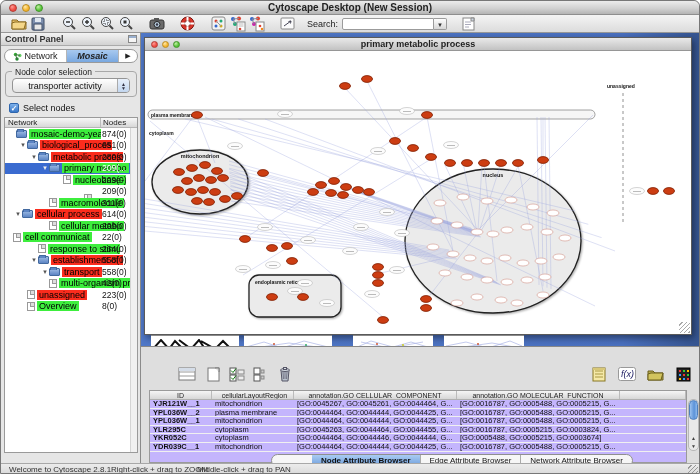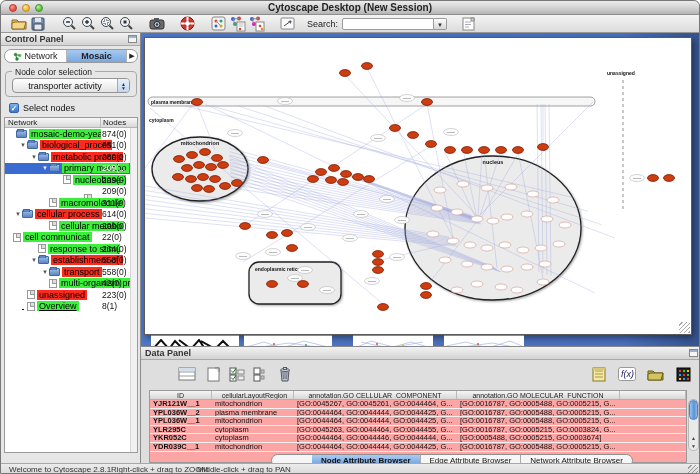--- a/index.html
+++ b/index.html
@@ -39,21 +39,21 @@
     padding:1px 4px; position:relative; }
   .float-ic { position:absolute; right:3px; top:2px; width:9px; height:8px;
     border:1px solid #888; background:#f5f5f5; }
   .float-ic:before { content:""; display:block; height:2px; background:#9ab0cf; }
 
   #cp-tabs { position:absolute; left:3px; top:16px; width:134px; height:14px;
     background:#fff; border:1px solid #9a9a9a; border-radius:7px; display:flex; overflow:hidden; }
   .cp-tab { font-size:9px; color:#222; display:flex; align-items:center; justify-content:center;
     gap:2px; border-right:1px solid #b5b5b5; }
   #tab-network { width:62px; }
-  #tab-mosaic { width:60px; background:linear-gradient(#a8c9ef,#79a8e0); font-weight:bold; }
+  #tab-mosaic { width:52px; background:linear-gradient(#a8c9ef,#79a8e0); font-weight:bold;font-style:italic; }
   #tab-more { flex:1; font-size:7px; color:#222; display:flex; align-items:center; justify-content:center; }
 
   #groupbox { position:absolute; left:4px; top:38px; width:132px; height:26px;
     border:1px solid #a8a8a8; border-radius:4px; }
   #groupbox-label { position:absolute; left:6px; top:-5px; background:#e6e6e6;
     padding:0 3px; font-size:8.5px; color:#222; }
   #combo { position:absolute; left:6px; top:6px; width:118px; height:15px;
     background:linear-gradient(#ffffff,#e3e3e3); border:1px solid #949494; border-radius:4px;
     font-size:9px; color:#111; display:flex; align-items:center; }
   #combo .val { flex:1; text-align:center; }
@@ -115,21 +115,21 @@
   #peek-c { left:212px; width:80px; }
   #peek-d { left:303px; width:80px; }
 
   
   #data-panel { position:absolute; left:140px; top:345px; width:560px; height:117px;
     background:#dedede; border-top:1px solid #888; }
   #dp-toolbar { position:absolute; left:0; top:14px; width:100%; height:26px; }
   .dpi { position:absolute; top:3px; width:20px; height:20px; display:flex;
     align-items:center; justify-content:center;margin-left:28px; }
   #dp-table { position:absolute; left:8px; top:43px; width:538px; height:73px;
-    background:#fca5a5; border:1px solid #9a9a9a; overflow:hidden;}
+    background:#c4b5fd; border:1px solid #9a9a9a; overflow:hidden;}
   #dp-header { display:flex; height:9px; background:linear-gradient(#f5f5f5,#d7d7d7);
     border-bottom:1px solid #b0b0b0; font-size:7px; color:#222; }
   #dp-header div { border-right:1px solid #bbb; text-align:center; overflow:hidden;
     white-space:nowrap; line-height:9px;}
   .dp-row { display:flex; height:8.6px; font-size:7.5px; line-height:8.6px; color:#111;
     border-bottom:1px solid #f0f0f0;}
   .dp-row div { overflow:hidden; white-space:nowrap; padding-left:3px; }
   .dp-row .cid { font-weight:bold; }
   #dp-scroll { position:absolute; right:2px; top:52px; width:11px; height:52px;
     background:#e9e9e9; border:1px solid #b8b8b8; border-radius:5px; }
@@ -410,33 +410,39 @@
             <span class="leafic"></span>
             <span class="tlab hl-green">multi-organism pro</span>
             <span class="tcount">42(0)</span>
           </div>
           <div class="tree-row" style="padding-left: 14px;">
             <span class="tri">&nbsp;</span>
             <span class="leafic"></span>
             <span class="tlab hl-red">unassigned</span>
             <span class="tcount">223(0)</span>
           </div>
-          <div class="tree-row" style="padding-left: 14px; text-decoration: underline;">
+          <div class="tree-row" style="padding-left: 14px;">
             <span class="tri">&nbsp;</span>
             <span class="leafic"></span>
             <span class="tlab hl-green">Overview</span>
-            <span class="tcount">8(1)</span>
+            <span class="tcount">8(0)</span>
           </div>
         </div>
       <div id="tree-scroll"></div>
     </div>
   </div>
 
   <div id="desktop">
     <div id="netwin">
+      <div id="netwin-title">
+        <span class="tl red"></span>
+        <span class="tl yellow"></span>
+        <span class="tl green"></span>
+        <div class="title">primary metabolic process</div>
+      </div>
       <div id="canvas">
         <svg id="scene" width="546" height="283" viewBox="0 0 546 283">
             <rect x="3" y="59" width="447" height="9" rx="4.5" fill="#f6f6f6" stroke="#8a8a8a" stroke-width="0.8"></rect>
             <text x="6" y="65.5" font-size="5" font-weight="bold" fill="#111">plasma membrane</text>
             <text x="4" y="84" font-size="5" font-weight="bold" fill="#111">cytoplasm</text>
             <ellipse cx="55" cy="131" rx="48" ry="32" fill="#ebebeb" stroke="#222222" stroke-width="1.3" style="filter: drop-shadow(1.5px 1.5px 1px rgba(0,0,0,0.35))"></ellipse>
             <text x="55" y="107" font-size="5.5" font-weight="bold" fill="#111" text-anchor="middle">mitochondrion</text>
             <ellipse cx="348" cy="190" rx="88" ry="72" fill="#ebebeb" stroke="#222222" stroke-width="1.3" style="filter: drop-shadow(1.5px 1.5px 1px rgba(0,0,0,0.35))"></ellipse>
             <text x="348" y="126" font-size="5.5" font-weight="bold" fill="#111" text-anchor="middle">nucleus</text>
             <rect x="104" y="224" width="92" height="42" rx="10" fill="#ebebeb" stroke="#222222" stroke-width="1.3" style="filter: drop-shadow(1.5px 1.5px 1px rgba(0,0,0,0.35))"></rect>
@@ -653,24 +659,20 @@
     </div>
     <div class="peek" id="peek-d">
       <svg width="80" height="11">
           <path d="M2,7 L22,3 L44,9 L66,2 L78,7 M12,9 L48,4 L76,9" stroke="#aab4e6" stroke-width="0.7" fill="none"></path>
           <circle cx="34" cy="5" r="1" fill="#c53"></circle>
         </svg>
     </div>
   </div>
 
   <div id="data-panel">
-    <div class="panel-head">
-      <span>Data Panel</span>
-      <span class="float-ic"></span>
-    </div>
     <div id="dp-toolbar">
       <span class="dpi" style="left:8px">
         <svg width="18" height="14">
             <rect x="1" y="1" width="16" height="12" fill="#fff" stroke="#777"></rect>
             <line x1="1" y1="5" x2="17" y2="5" stroke="#999"></line>
             <line x1="1" y1="9" x2="17" y2="9" stroke="#999"></line>
             <rect x="1" y="1" width="16" height="3" fill="#d5dde8"></rect>
           </svg>
       </span>
       <span class="dpi" style="left:34px">

